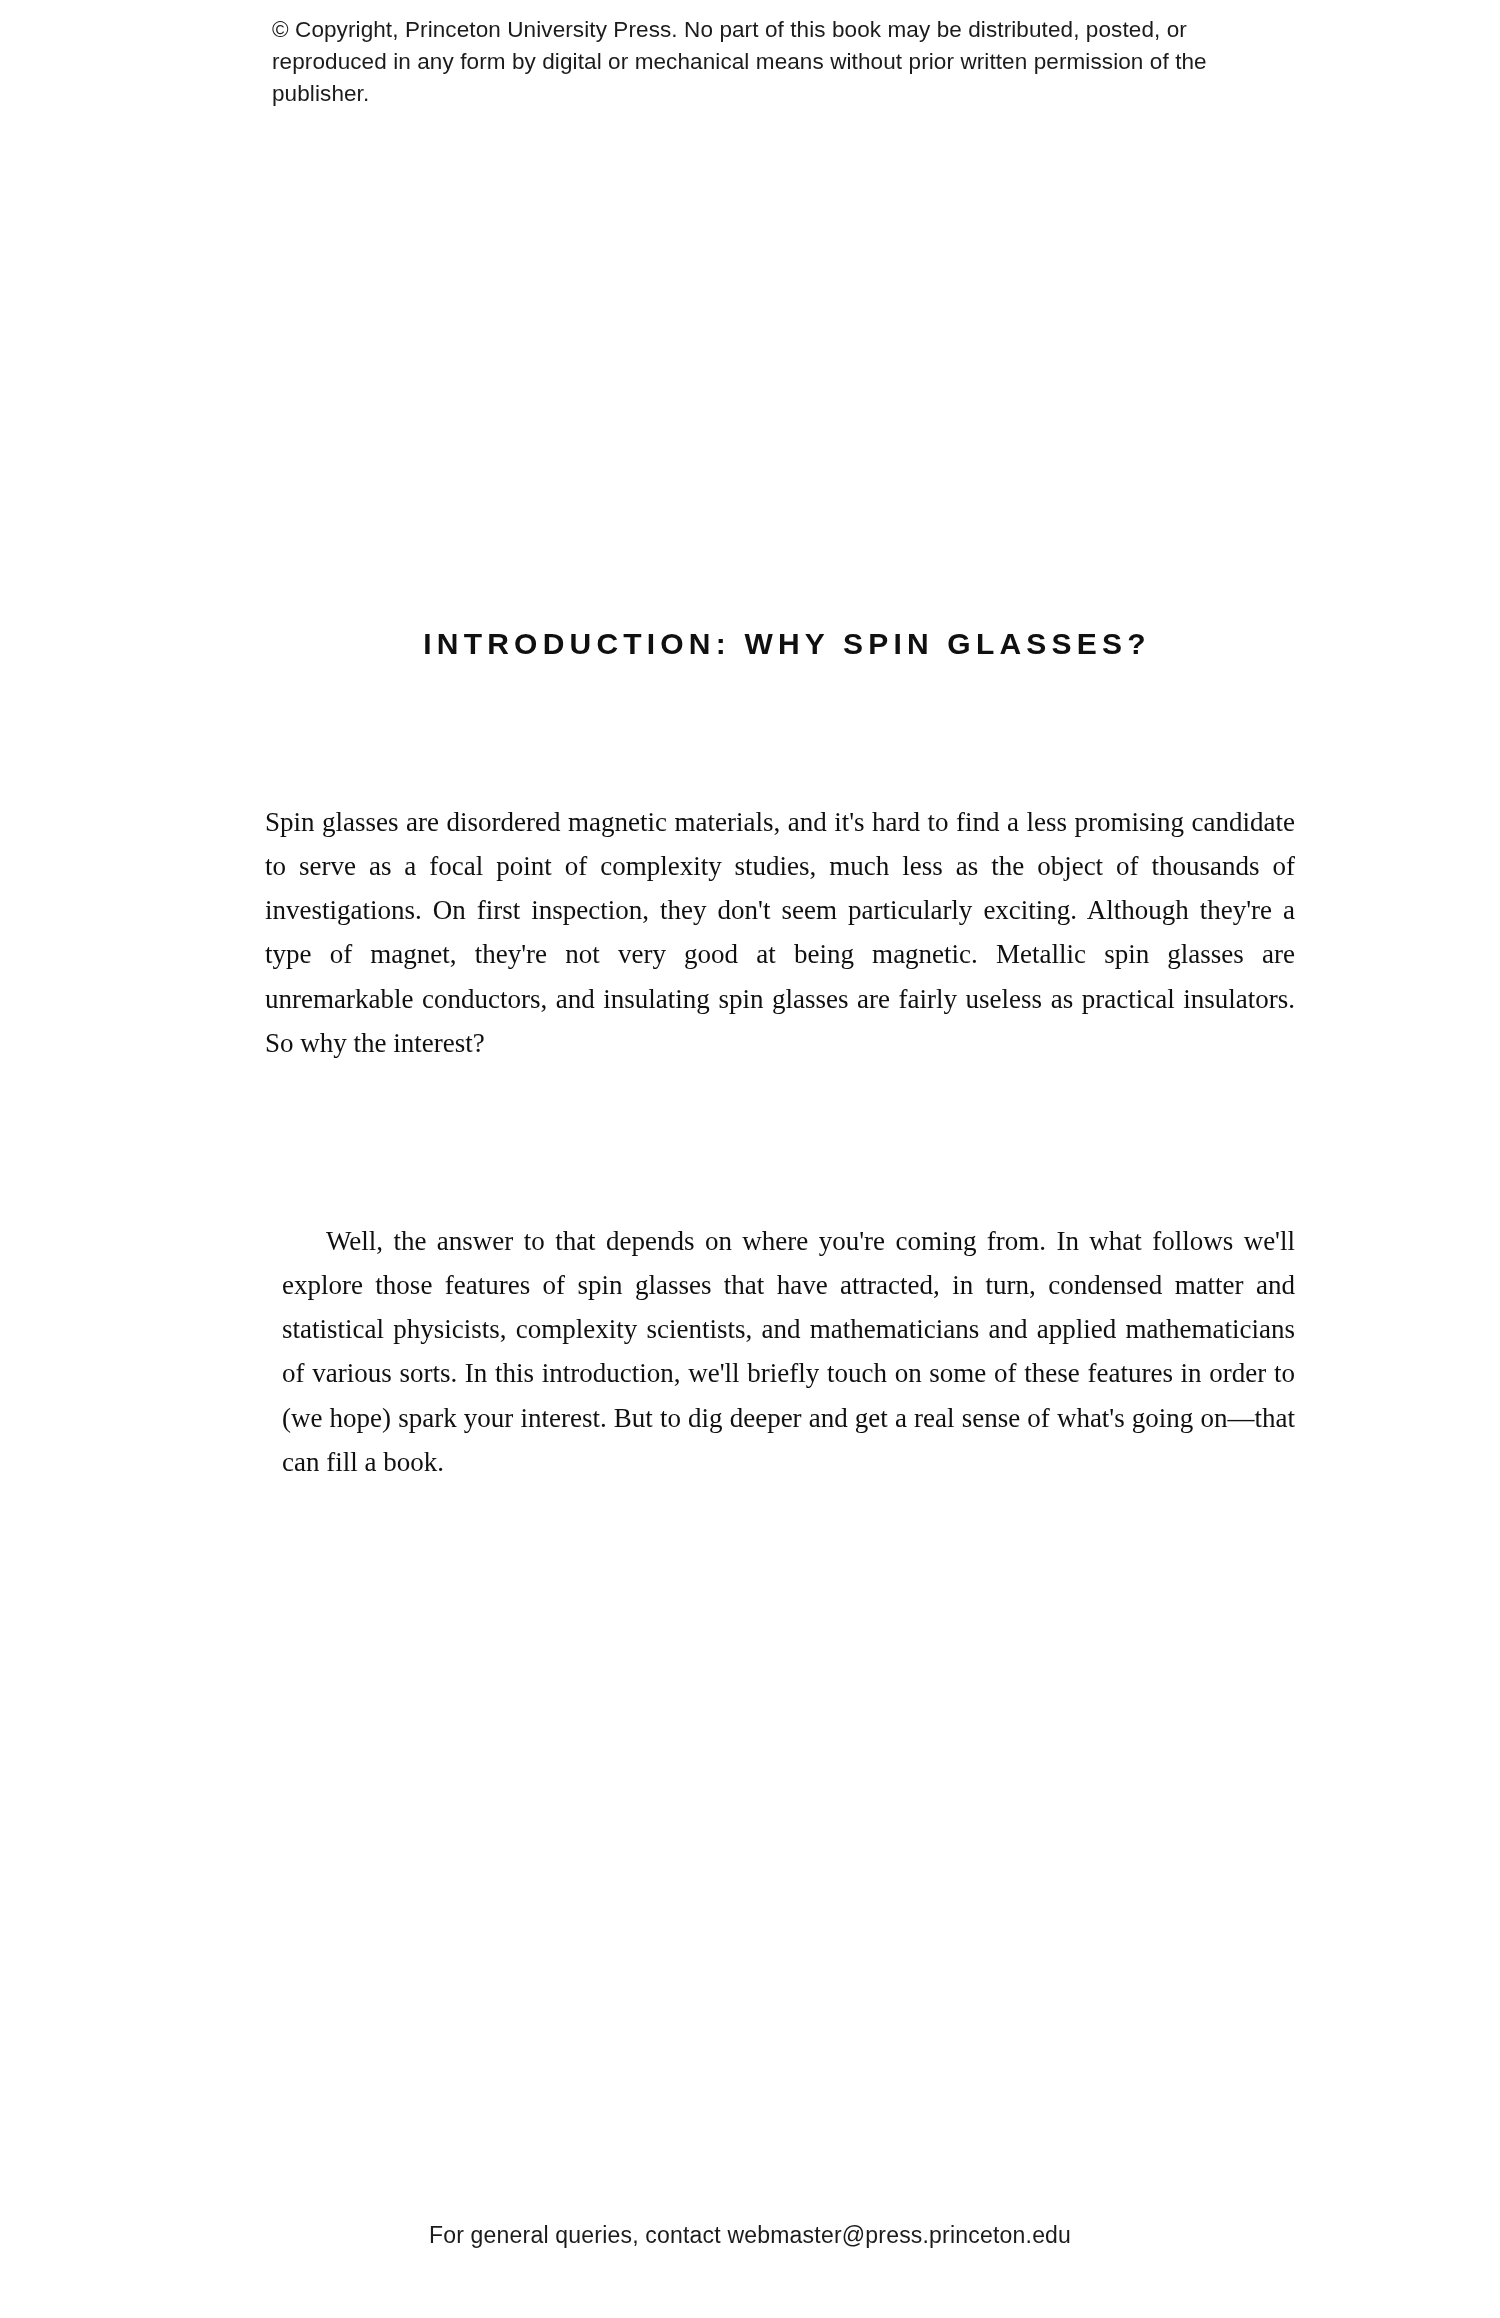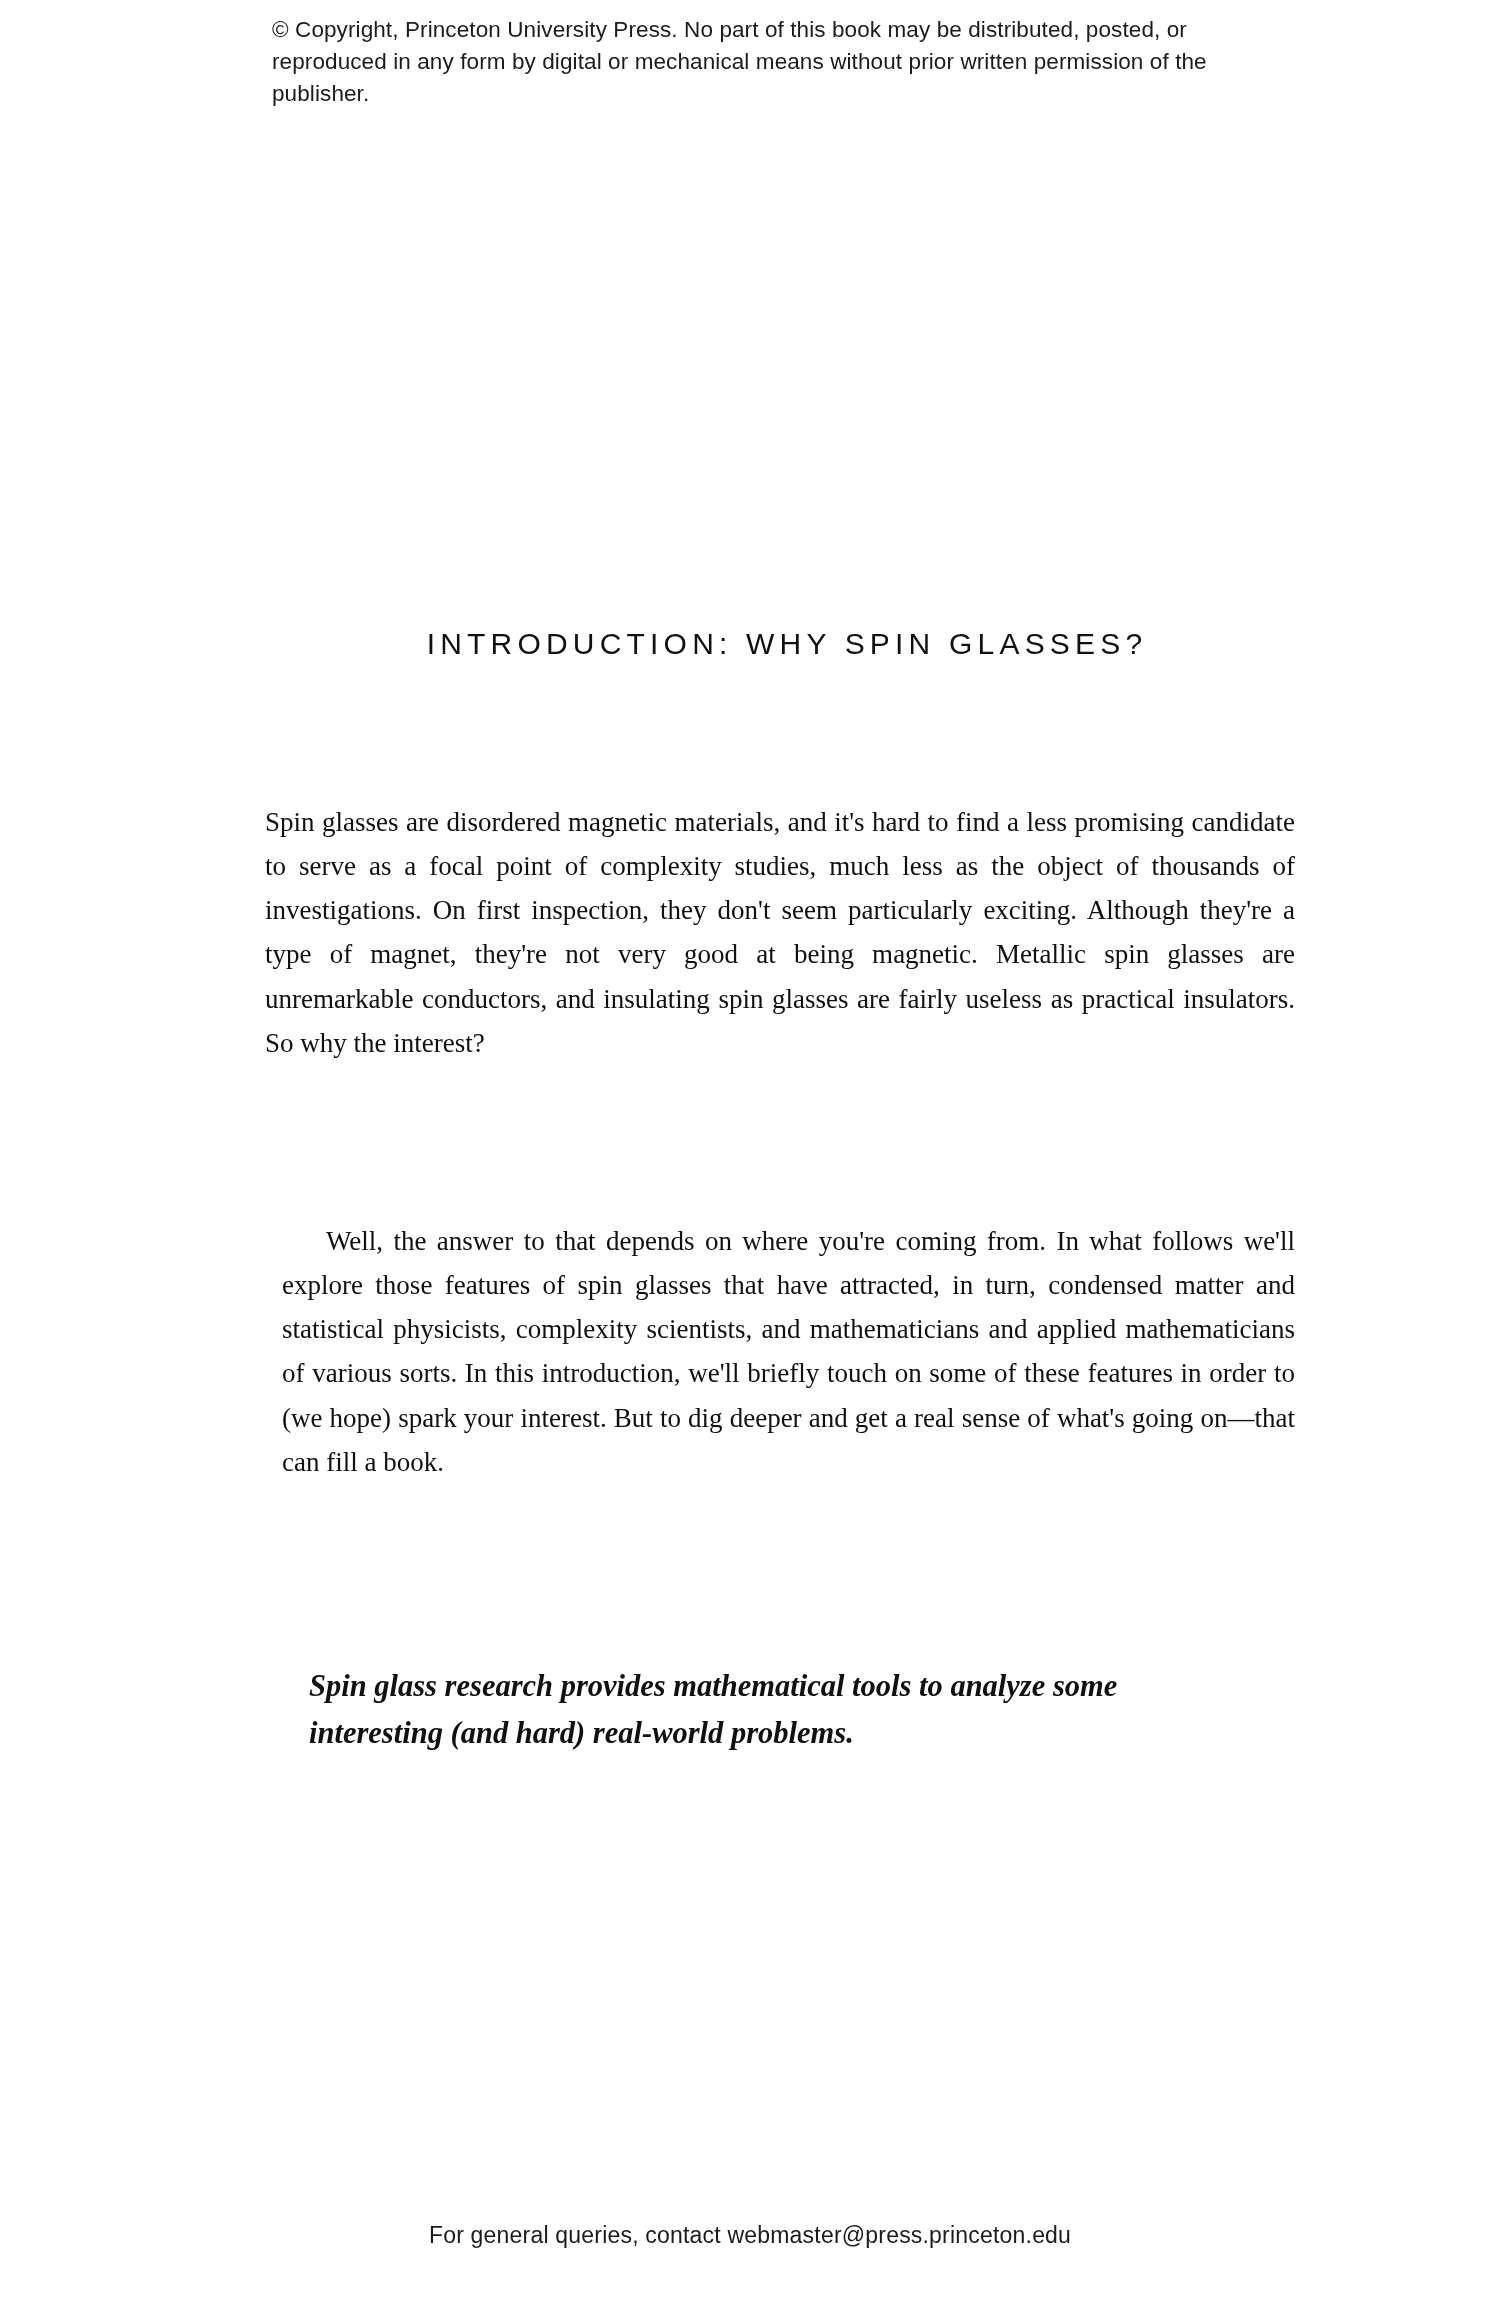--- a/index.html
+++ b/index.html
@@ -27,21 +27,21 @@
     letter-spacing: 0.1px;
   }
   .chapter-title {
     position: absolute;
     top: 627px;
     left: 272px;
     width: 1030px;
     text-align: center;
     font-family: "Liberation Sans", sans-serif;
     font-size: 30px;
-    font-weight: 400;
+    font-weight: 700;
     letter-spacing: 5.2px;
     color: #101010;
   }
   .body-block {
     position: absolute;
     left: 265px;
     width: 1030px;
     font-family: "Liberation Serif", serif;
     color: #101010;
   }
@@ -98,20 +98,17 @@
   <div class="chapter-title">INTRODUCTION: WHY SPIN GLASSES?</div>
 
   <div class="body-block block-1">
     <p class="body-para">Spin glasses are disordered magnetic materials, and it's hard to find a less promising candidate to serve as a focal point of complexity studies, much less as the object of thousands of investigations. On first inspection, they don't seem particularly exciting. Although they're a type of magnet, they're not very good at being magnetic. Metallic spin glasses are unremarkable conductors, and insulating spin glasses are fairly useless as practical insulators. So why the interest?</p>
   </div>
 
   <div class="body-block block-2">
     <p class="body-para indent">Well, the answer to that depends on where you're coming from. In what follows we'll explore those features of spin glasses that have attracted, in turn, condensed matter and statistical physicists, complexity scientists, and mathematicians and applied mathematicians of various sorts. In this introduction, we'll briefly touch on some of these features in order to (we hope) spark your interest. But to dig deeper and get a real sense of what's going on—that can fill a book.</p>
   </div>
 
-  <div class="body-block block-3">
-    <p class="pull-quote">Spin glass research provides mathematical tools to analyze some interesting (and hard) real-world problems.</p>
-  </div>
 
 
   <div class="footer-note">For general queries, contact webmaster@press.princeton.edu</div>
 
 </div>
 
 </body></html>

